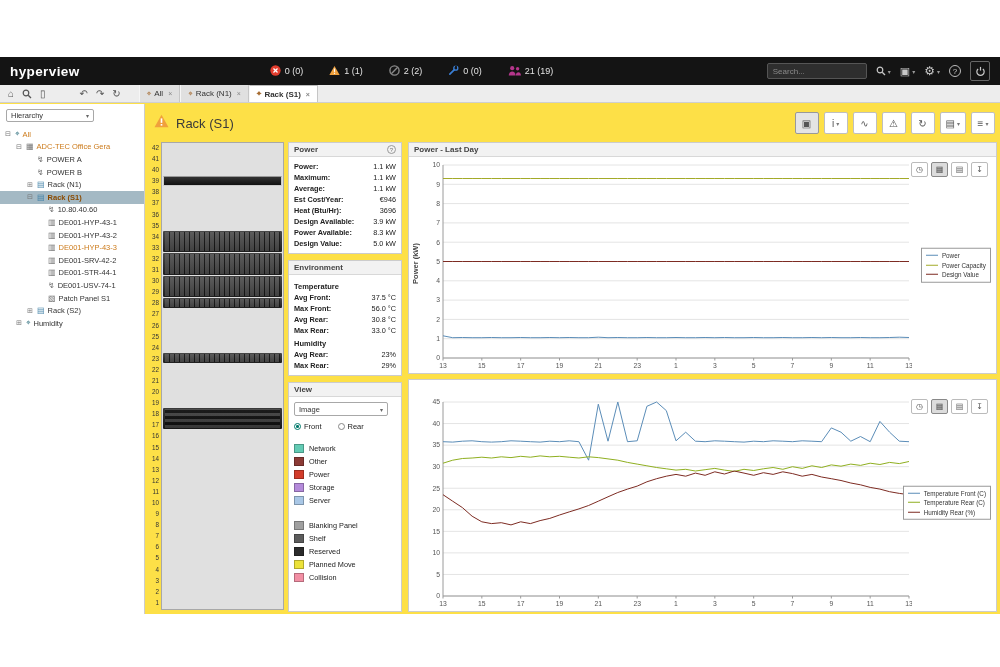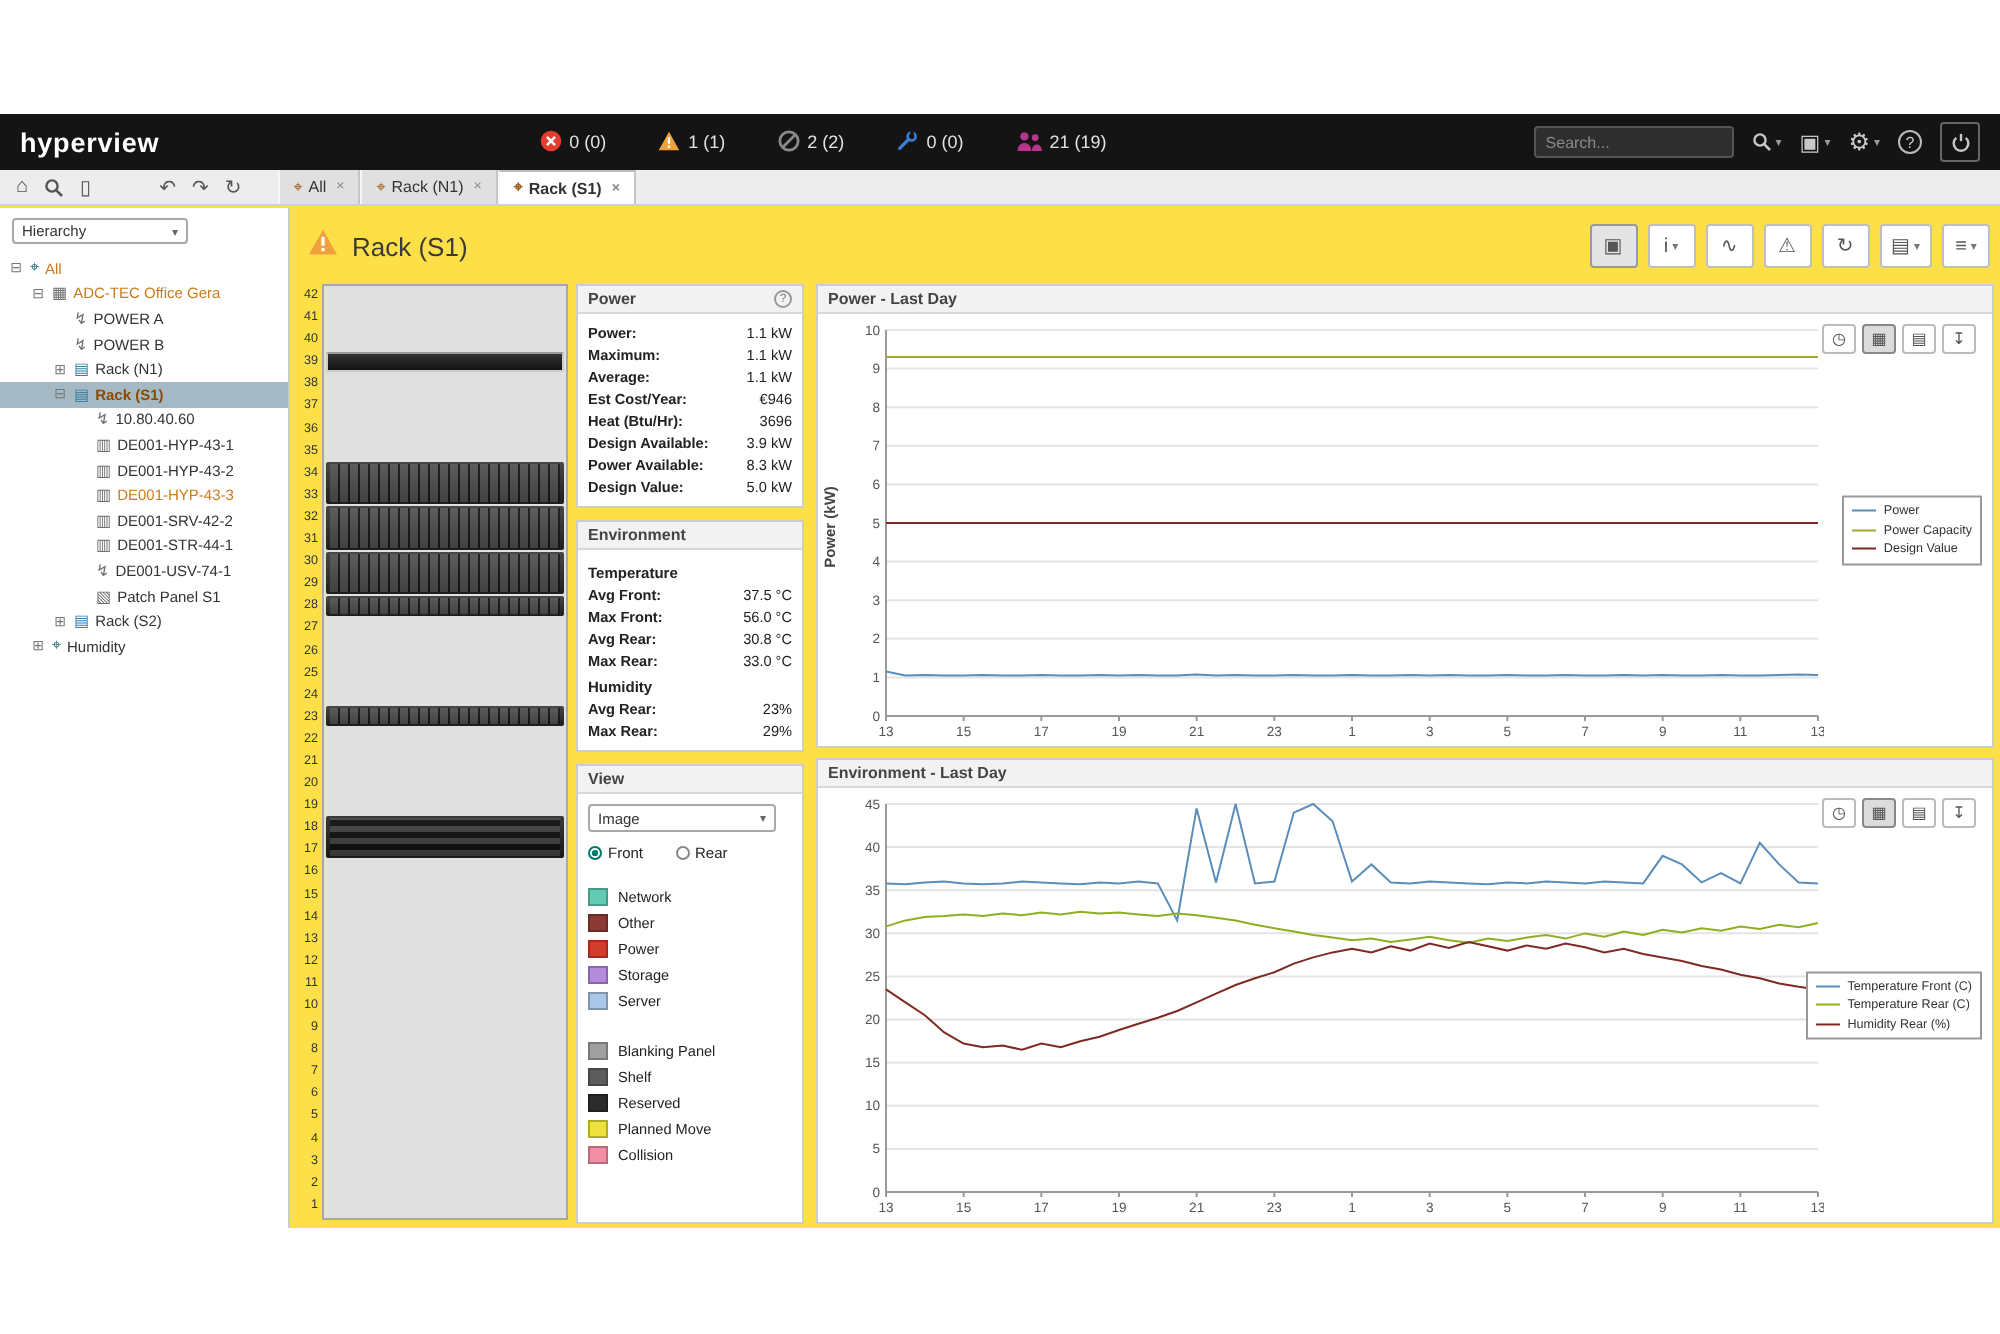--- a/index.html
+++ b/index.html
@@ -648,23 +648,20 @@
                   </div>
                   <div class="legend-entry">
                     <span class="legend-line" style="border-top-color: rgb(125, 43, 34);"></span>
                     <span>Design Value</span>
                   </div>
                 </div>
             </div>
           </section>
 
           <section class="chart-panel" style="top:237px; height:233px;">
-            <div class="panel-header">
-              <span>Environment - Last Day</span>
-            </div>
             <div class="chart-body">
               <div class="chart-buttons">
                   <div class="ch-btn">◷</div>
                   <div class="ch-btn active">▦</div>
                   <div class="ch-btn">▤</div>
                   <div class="ch-btn">↧</div>
                 </div>
               <div class="ylabel"></div>
               <div class="plot"><svg width="489" height="213" font-family="Liberation Sans, sans-serif">
                     <line x1="20" x2="486" y1="200" y2="200" stroke="#e4e4e4" stroke-width="1"></line>

